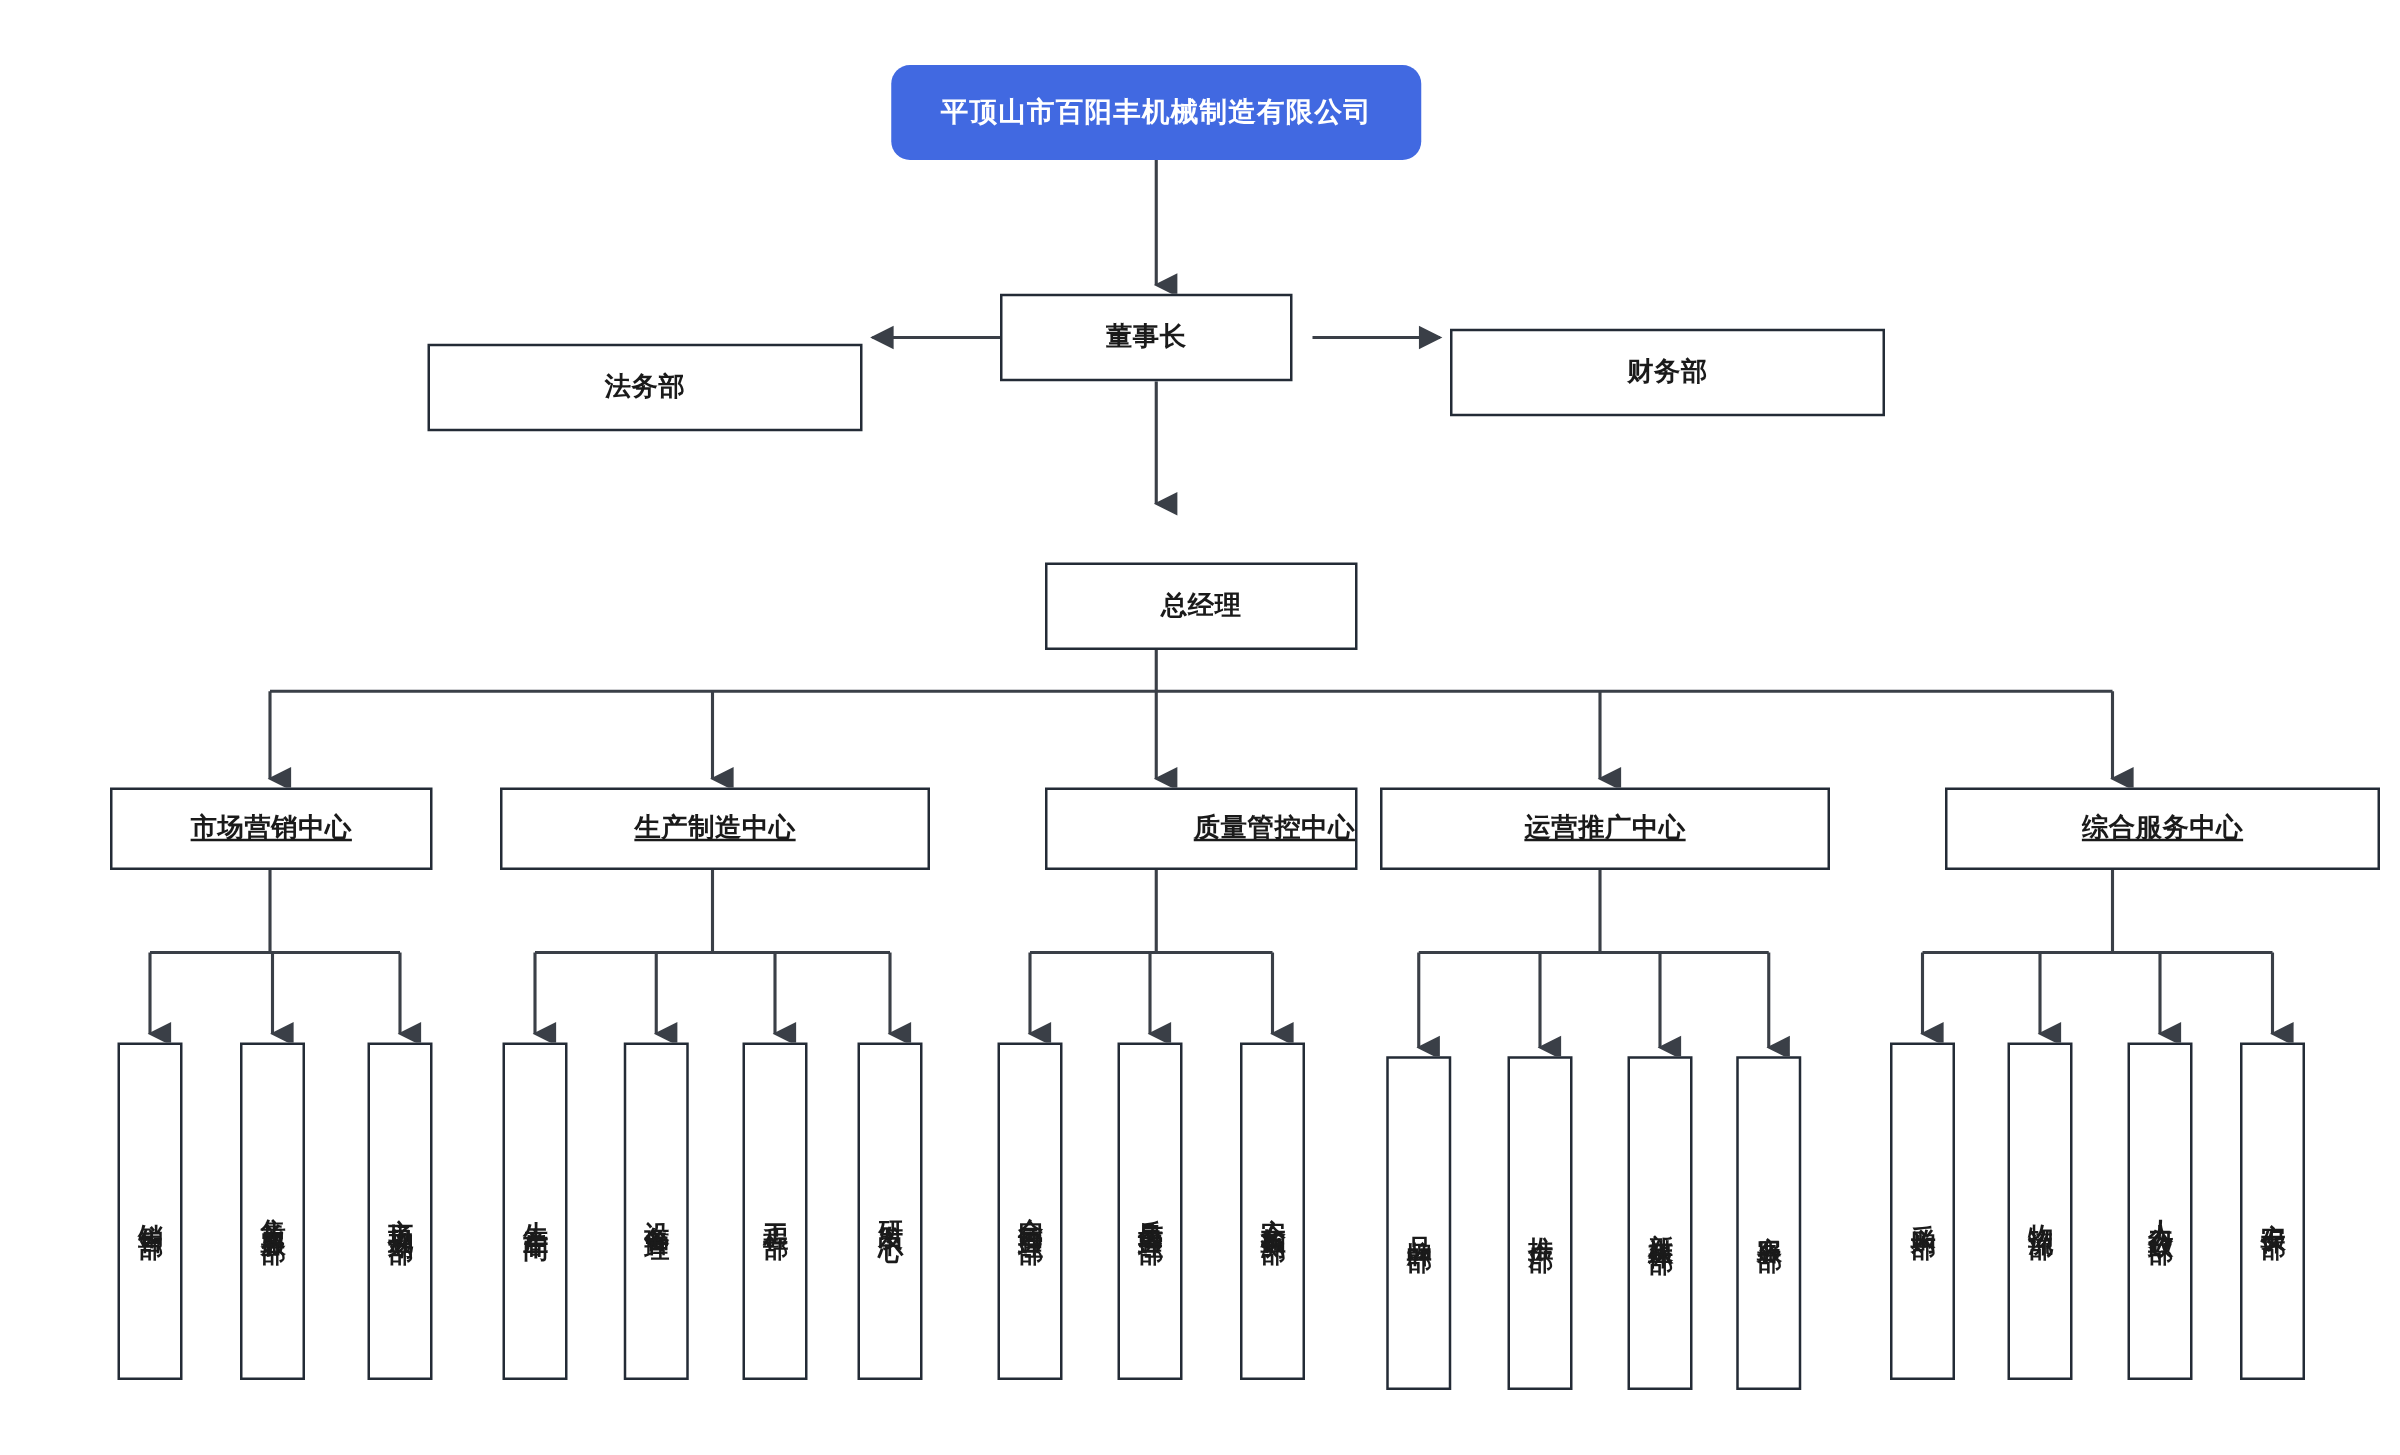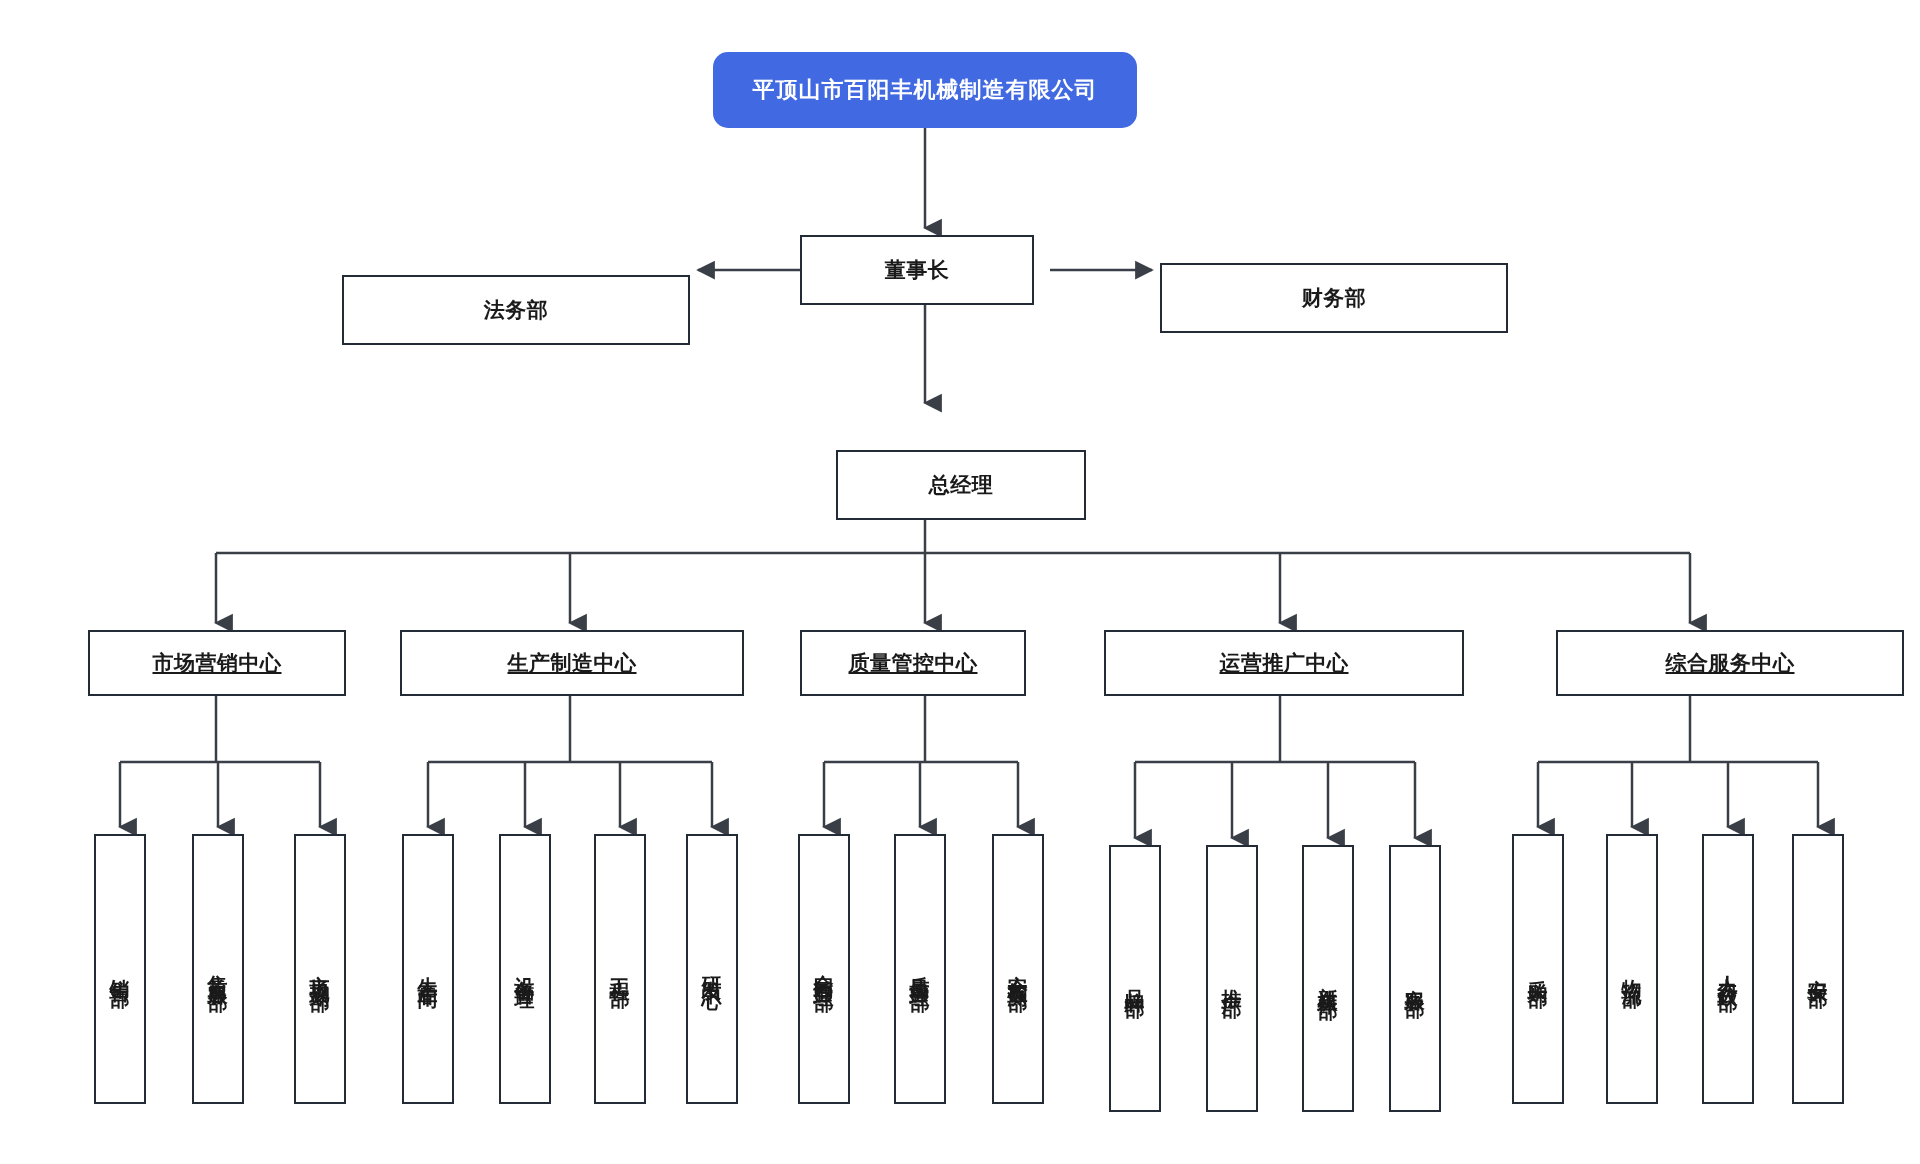--- a/index.html
+++ b/index.html
@@ -160,21 +160,21 @@
       </div>
       <div class="node-box leaf" style="left: 499px; top: 834px; width: 52px; height: 270px;">
         <span class="node-label">设备管理</span>
       </div>
       <div class="node-box leaf" style="left: 594px; top: 834px; width: 52px; height: 270px;">
         <span class="node-label">工程部</span>
       </div>
       <div class="node-box leaf" style="left: 686px; top: 834px; width: 52px; height: 270px;">
         <span class="node-label">研发中心</span>
       </div>
-      <div class="node-box lvl-center" style="left: 800px; top: 630px; width: 226px; height: 66px;">
+      <div class="node-box lvl-center" style="left: 836px; top: 630px; width: 250px; height: 66px; justify-content: flex-end;">
         <span class="node-label">质量管控中心</span>
       </div>
       <div class="node-box leaf" style="left: 798px; top: 834px; width: 52px; height: 270px;">
         <span class="node-label">合同管理部</span>
       </div>
       <div class="node-box leaf" style="left: 894px; top: 834px; width: 52px; height: 270px;">
         <span class="node-label">质量管理部</span>
       </div>
       <div class="node-box leaf" style="left: 992px; top: 834px; width: 52px; height: 270px;">
         <span class="node-label">安全检测部</span>

